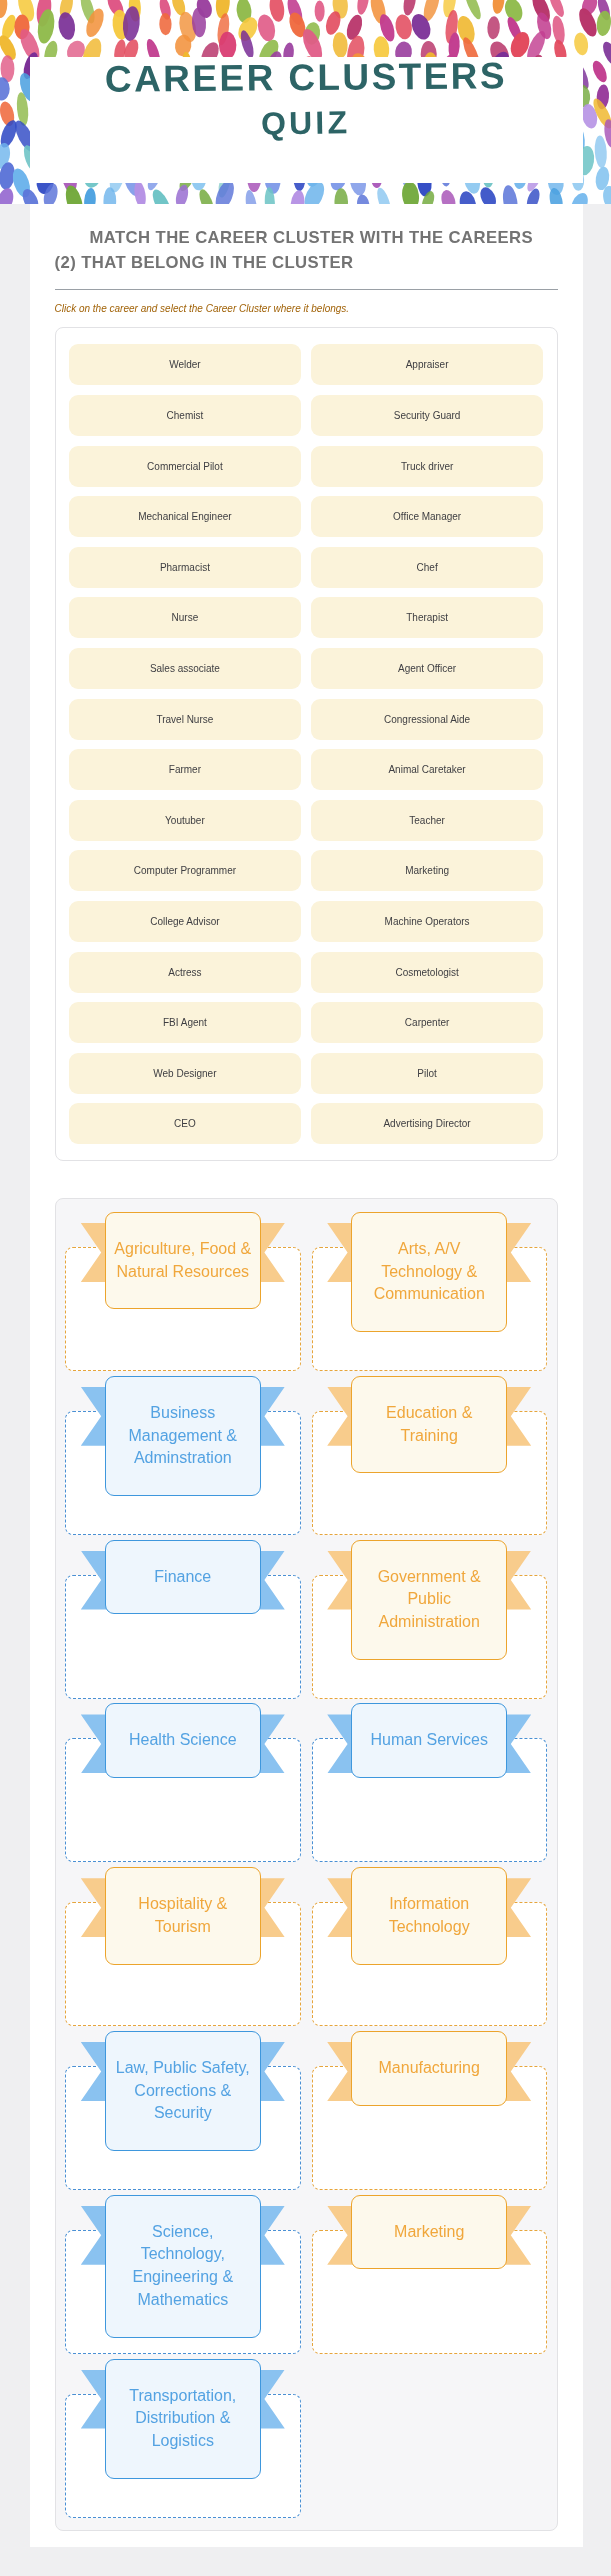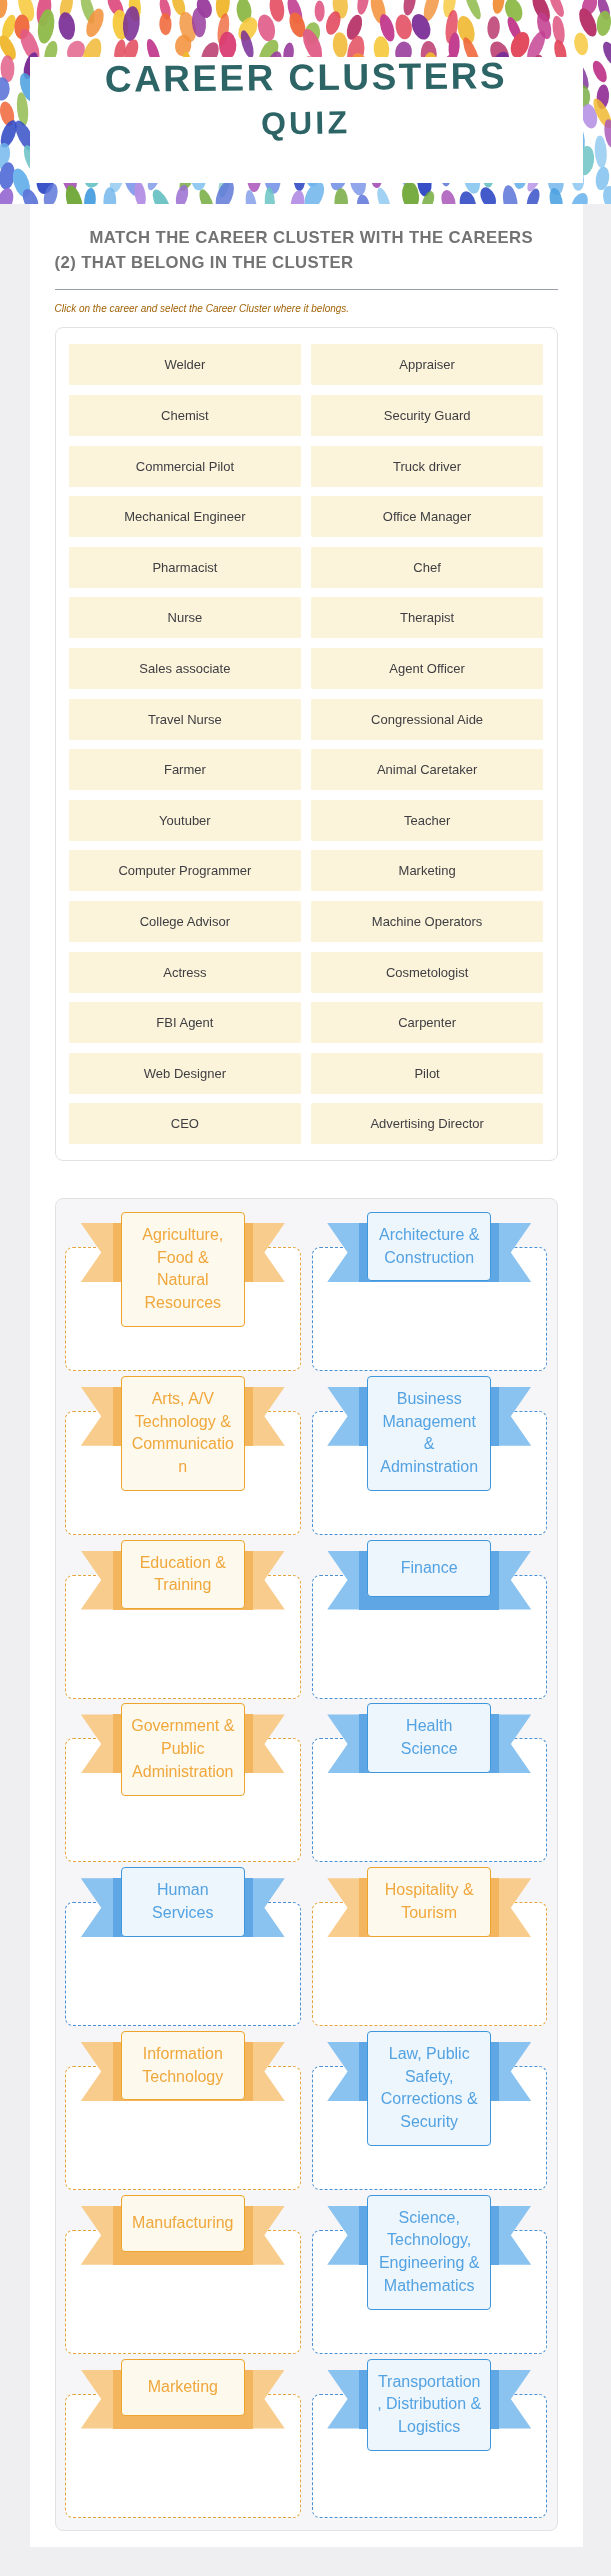--- a/index.html
+++ b/index.html
@@ -21,40 +21,40 @@
   
   .intro { padding-top:21px; }
   .intro-heading { color:#737373; font-size:16.7px; font-weight:700; line-height:1.5; letter-spacing:0.4px;
                    text-transform:uppercase; text-indent:35px; }
   .divider { border:none; border-top:0.8px solid #9aa0a6; margin:14.3px 0 12px 0; }
   .intro-sub { color:#a16207; font-size:10px; line-height:1.4; padding-bottom:11px;font-style:italic; }
 
   
   .careers-card { border:0.8px solid #e2e2e5; border-radius:8px; background:#ffffff; padding:16px 13.5px;
                   display:grid; grid-template-columns:1fr 1fr; gap:9.6px 10.4px; }
-  .career-btn { height:41px; background:#fbf3da; border:none; border-radius:1px; cursor:pointer;
+  .career-btn { height:41px; background:#fbf3da; border:none; border-radius:9px; cursor:pointer;
                 display:flex; align-items:center; justify-content:center;
-                font-family:"Liberation Sans", sans-serif; font-size:13px; color:#3e3e42; }
+                font-family:"Liberation Sans", sans-serif; font-size:10px; color:#3e3e42; }
 
   
   .clusters-card { margin-top:37px; border:0.8px solid #e2e2e5; border-radius:8px; background:#f6f6f8;
                    padding:12.7px 9.6px; }
   .cluster-grid { display:grid; grid-template-columns:1fr 1fr; column-gap:11px; row-gap:4.8px; }
   .cluster-cell { position:relative; min-height:159px; }
   .dropzone { position:absolute; left:0; right:0; top:35px; height:124px; background:#ffffff; border-radius:8px; }
   .dropzone.orange { border:1.6px dashed #e6a53c; }
   .dropzone.blue   { border:1.6px dashed #4a90d4; }
 
   
   .ribbon-wrap { position:absolute; top:0; left:50%; transform:translateX(-50%); width:204px; z-index:2; }
   .ribbon-band { position:absolute; left:0; right:0; top:11px; height:59px; z-index:0;
                  clip-path:polygon(0 0,100% 0,90% 50%,100% 100%,0 100%,10% 50%); }
   .ribbon-shadow { position:absolute; left:32px; width:140px; top:11px; height:59px; z-index:1; }
-  .ribbon-box { position:relative; margin:0 auto; width:124px; min-height:57px; z-index:2;
-                border-radius:4px; padding:11px 8px; display:flex; align-items:center; justify-content:center;
+  .ribbon-box { position:relative; margin:0 auto; width:156px; min-height:57px; z-index:2;
+                border-radius:9px; padding:25px 8px; display:flex; align-items:center; justify-content:center;
                 text-align:center; font-size:16px; line-height:1.42; overflow-wrap:anywhere; word-break:break-word; }
   .orange .ribbon-band, .ribbon-wrap.orange .ribbon-band { background:#f8cc8c; }
   .ribbon-wrap.orange .ribbon-shadow { background:#f3b55d; }
   .ribbon-wrap.orange .ribbon-box { background:#fdf9ec; border:1.6px solid #eca42c; color:#f0a73c; }
   .ribbon-wrap.blue .ribbon-band { background:#8ac2f0; }
   .ribbon-wrap.blue .ribbon-shadow { background:#5ea6e4; }
   .ribbon-wrap.blue .ribbon-box { background:#eef6fd; border:1.6px solid #3e97dd; color:#53a2e2; }
 
   .footer-space { height:26px; }
 </style>
@@ -399,28 +399,20 @@
       <div class="cluster-grid" id="cluster-grid">
           <div class="cluster-cell">
             <div class="dropzone orange"></div>
             <div class="ribbon-wrap orange">
               <div class="ribbon-band"></div>
               <div class="ribbon-shadow"></div>
               <div class="ribbon-box">Agriculture, Food &amp; Natural Resources</div>
             </div>
           </div>
           <div class="cluster-cell">
-            <div class="dropzone blue"></div>
-            <div class="ribbon-wrap blue">
-              <div class="ribbon-band"></div>
-              <div class="ribbon-shadow"></div>
-              <div class="ribbon-box">Architecture &amp; Construction</div>
-            </div>
-          </div>
-          <div class="cluster-cell">
             <div class="dropzone orange"></div>
             <div class="ribbon-wrap orange">
               <div class="ribbon-band"></div>
               <div class="ribbon-shadow"></div>
               <div class="ribbon-box">Arts, A/V Technology &amp; Communication</div>
             </div>
           </div>
           <div class="cluster-cell">
             <div class="dropzone blue"></div>
             <div class="ribbon-wrap blue">

